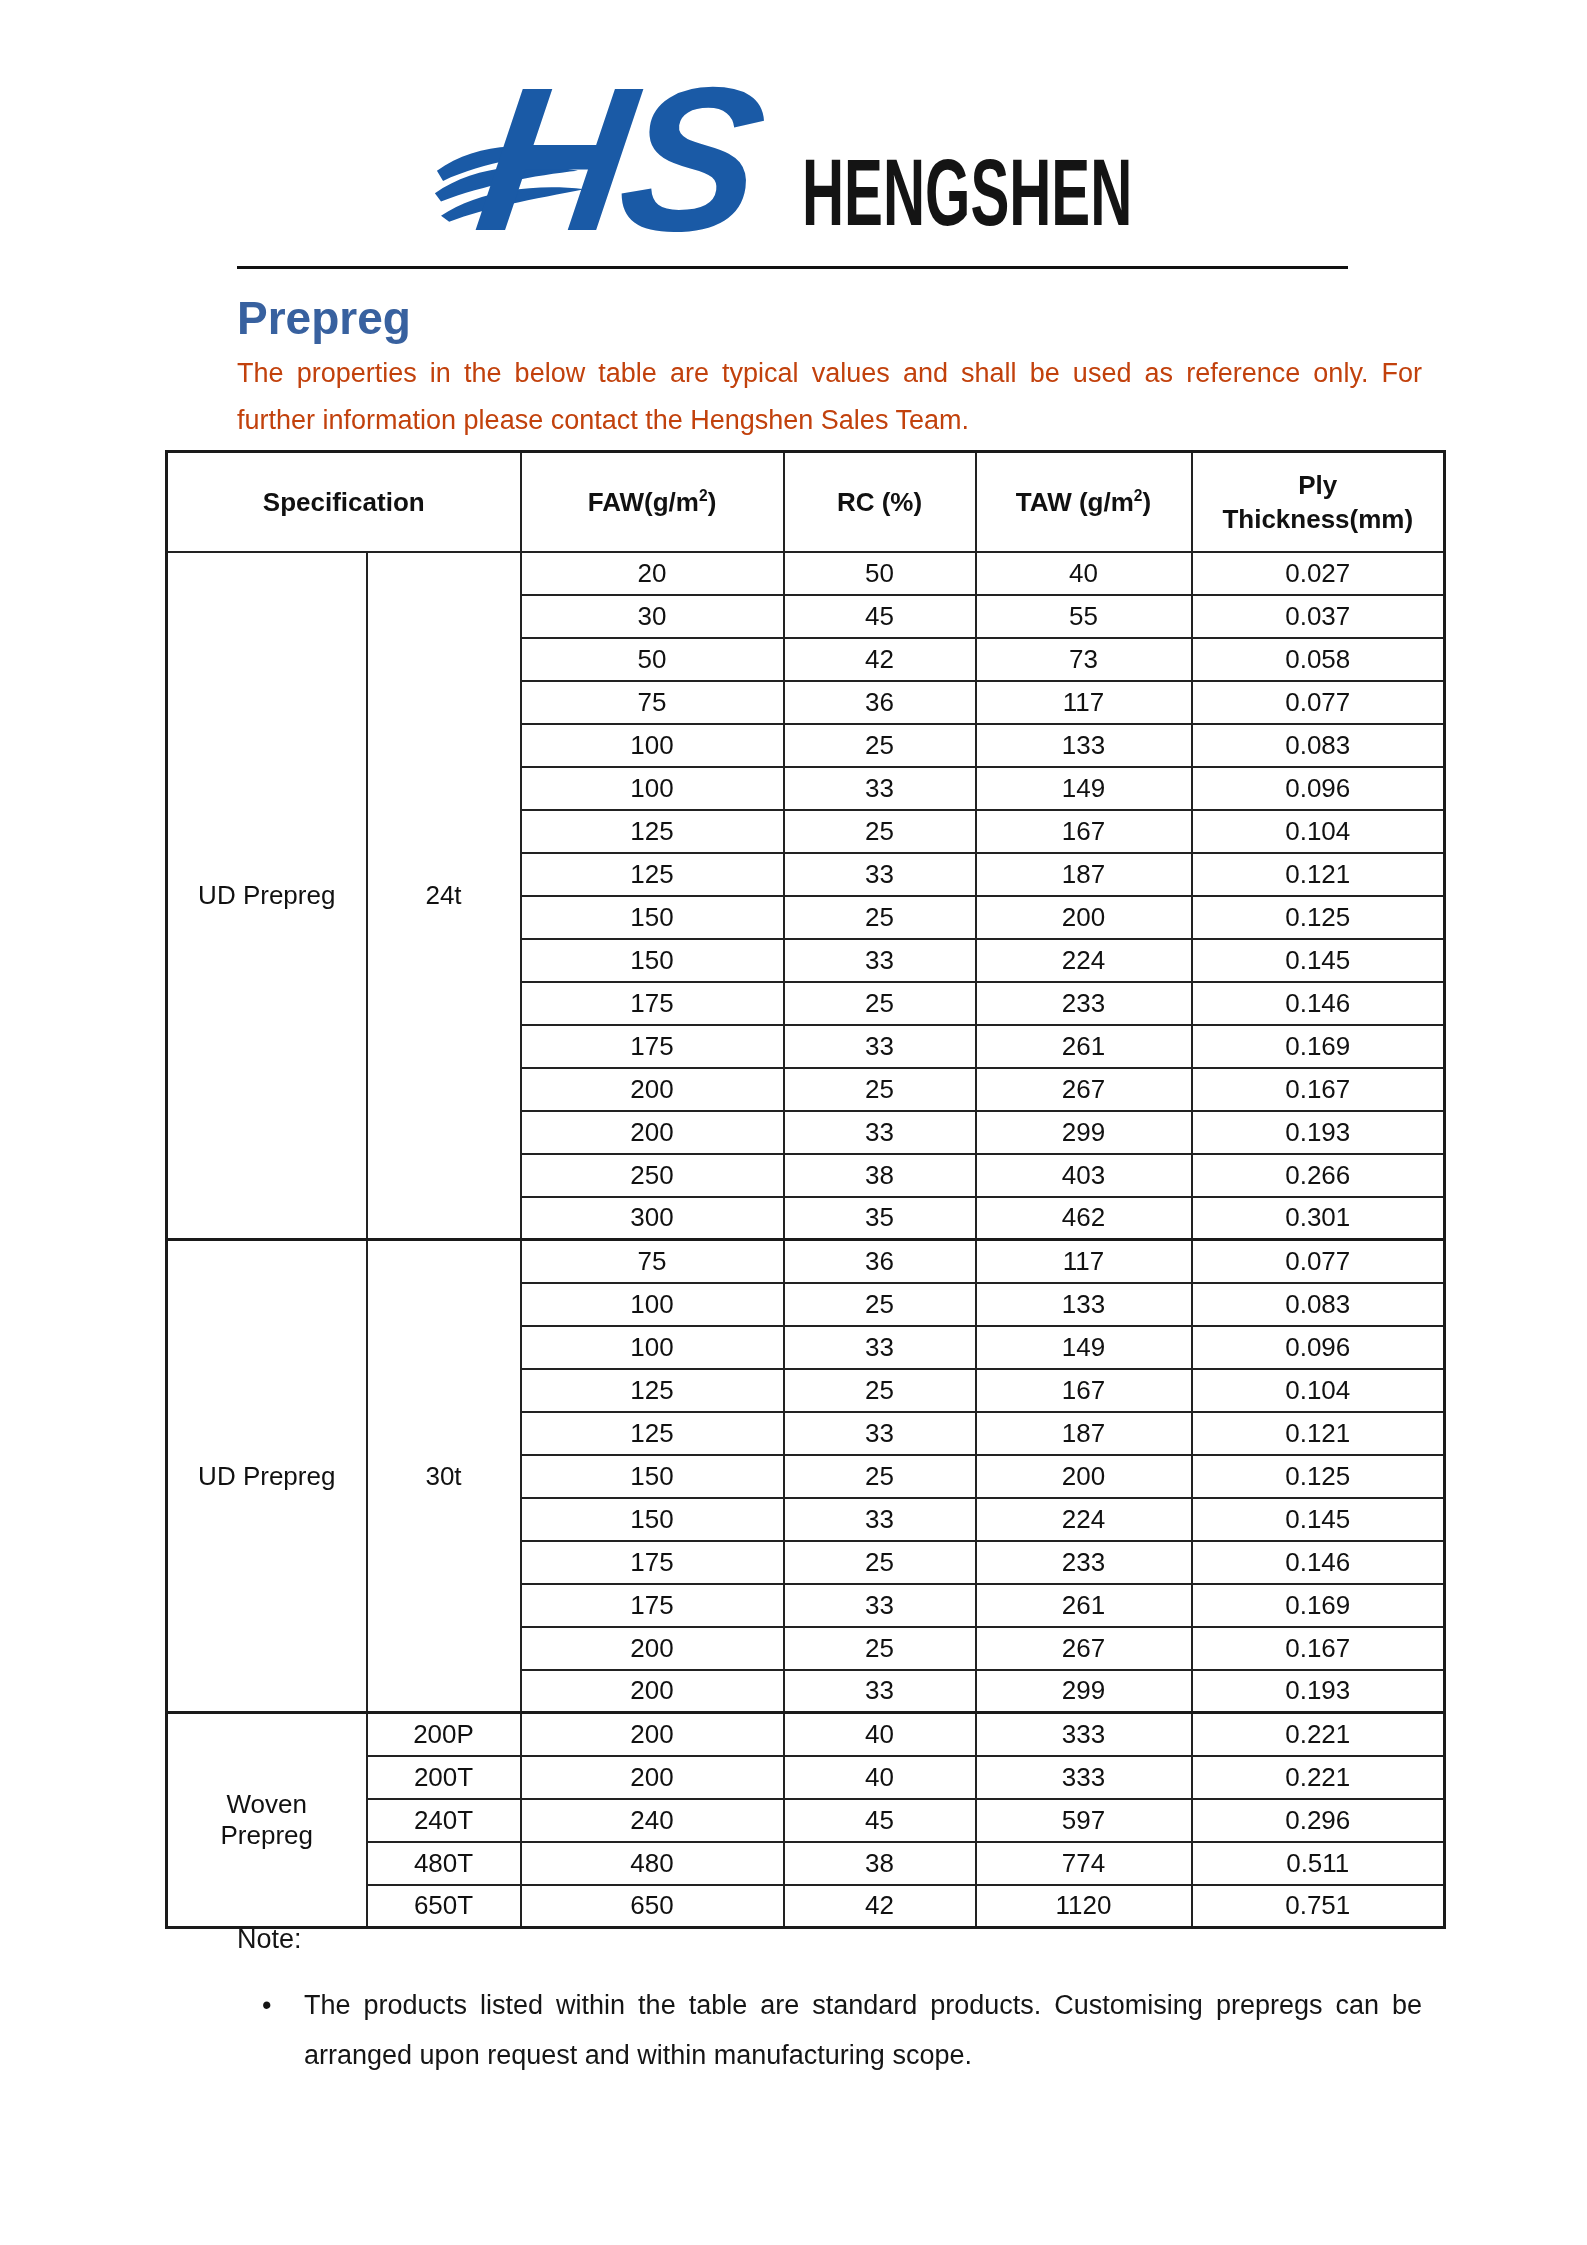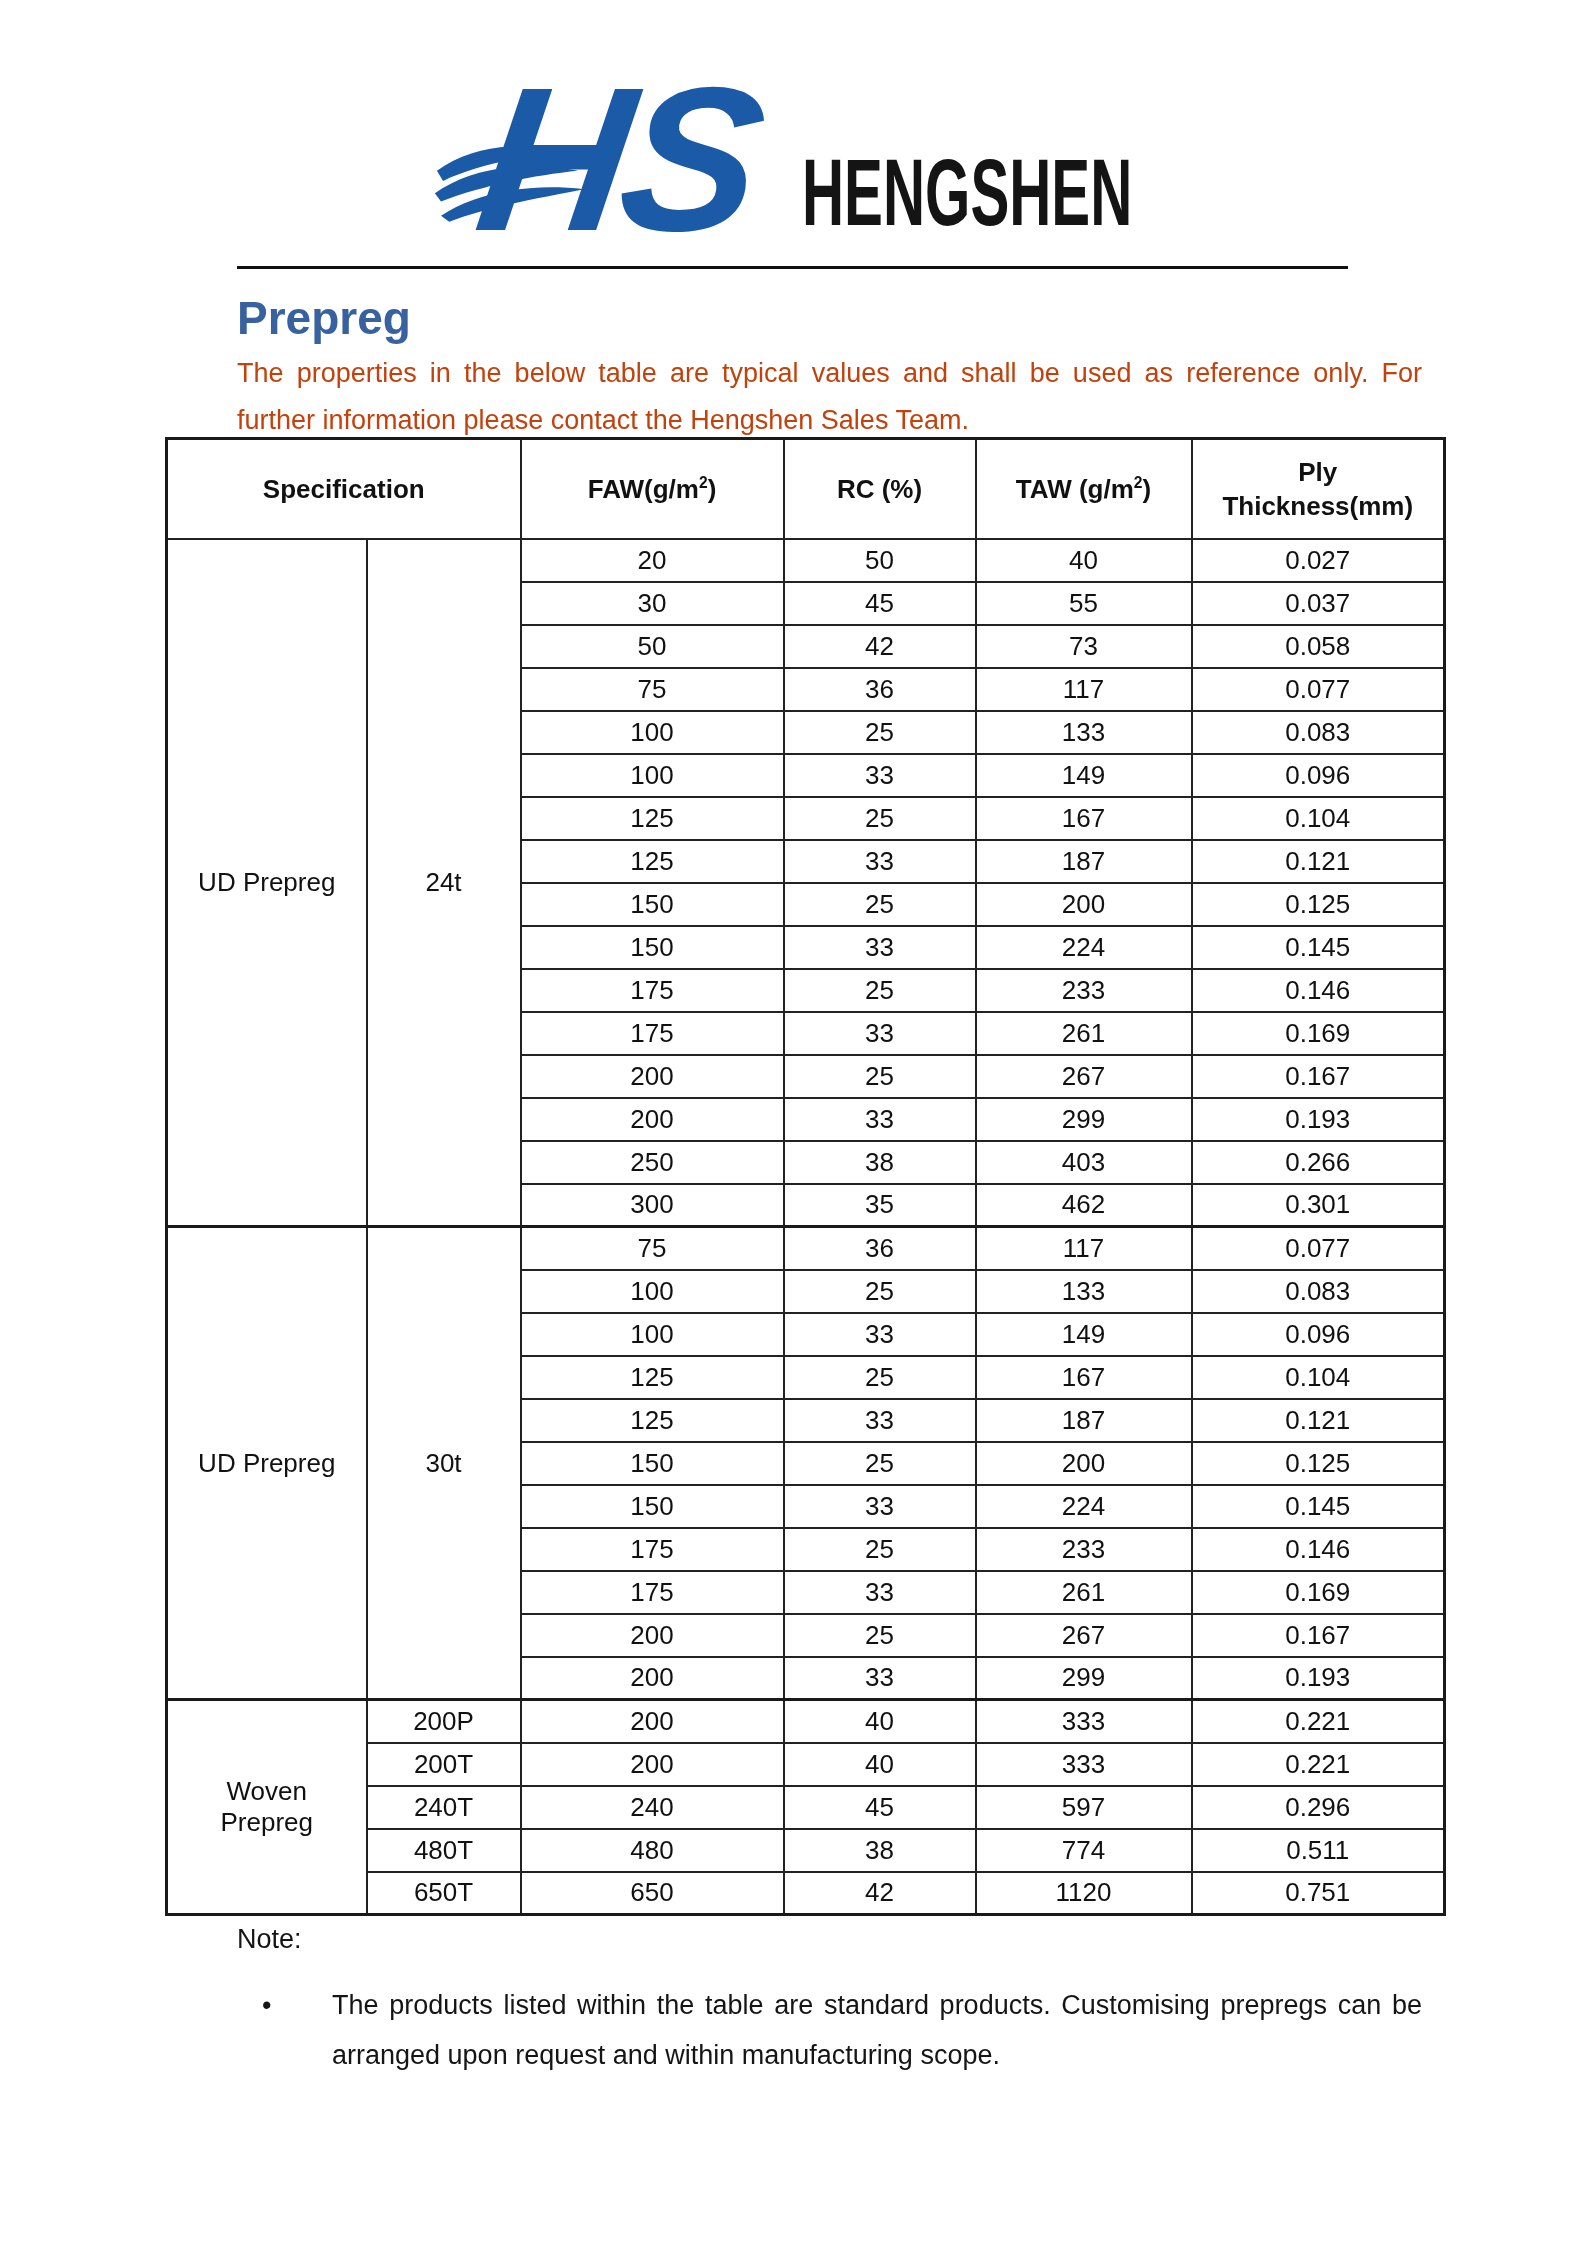--- a/index.html
+++ b/index.html
@@ -24,38 +24,38 @@
   }
   .rule { position:absolute; left:237px; top:266px; width:1111px; height:3px; background:#111111; }
 
   
   .title { position:absolute; left:237px; top:288px; font-size:46px; line-height:60px; font-weight:bold; color:#38619F; }
   .intro { position:absolute; left:237px; top:350px; width:1185px; font-size:27px; line-height:47px; color:#c2410c; }
   .just { text-align:justify; text-align-last:justify; }
 
   
   .spec-table {
-    position:absolute; left:165px; top:437px; width:1278px;
+    position:absolute; left:165px; top:450px; width:1278px;
     border-collapse:collapse; table-layout:fixed;
     border:3px solid #1a1a1a;
   }
   .spec-table th, .spec-table td {
     border:2px solid #222222; text-align:center; vertical-align:middle;
     font-size:26px; color:#111111; overflow:hidden;
   }
   .spec-table th { font-weight:bold; height:100px; line-height:34px; }
   .spec-table td { height:43px; font-weight:normal; }
   .spec-table tr.section-start td { border-top:3px solid #1a1a1a; }
   sup { font-size:60%; vertical-align:super; line-height:0; }
 
   
   .note-label { position:absolute; left:237px; top:1916px; font-size:27px; line-height:47px; color:#151515; }
   .note-item { position:absolute; left:262px; top:1980px; width:1160px; display:flex; align-items:flex-start; }
   .bullet { width:42px; flex:0 0 42px; font-size:27px; line-height:50px; color:#151515; }
-  .note-text { flex:1; font-size:27px; line-height:50px; color:#151515;margin-left:28px; }
+  .note-text { flex:1; font-size:27px; line-height:50px; color:#151515; }
 </style>
 </head>
 <body>
 
 <div class="page">
 
   <header class="logo">
     <svg class="logo-waves" viewBox="0 0 150 90" xmlns="http://www.w3.org/2000/svg" aria-hidden="true">
       <path d="M4 34 C 40 8, 92 4, 134 18 C 96 18, 48 26, 10 44 Z" fill="#1A5AA6"></path>
       <path d="M2 56 C 38 30, 94 24, 142 34 C 102 38, 50 48, 8 64 Z" fill="#1A5AA6"></path>

